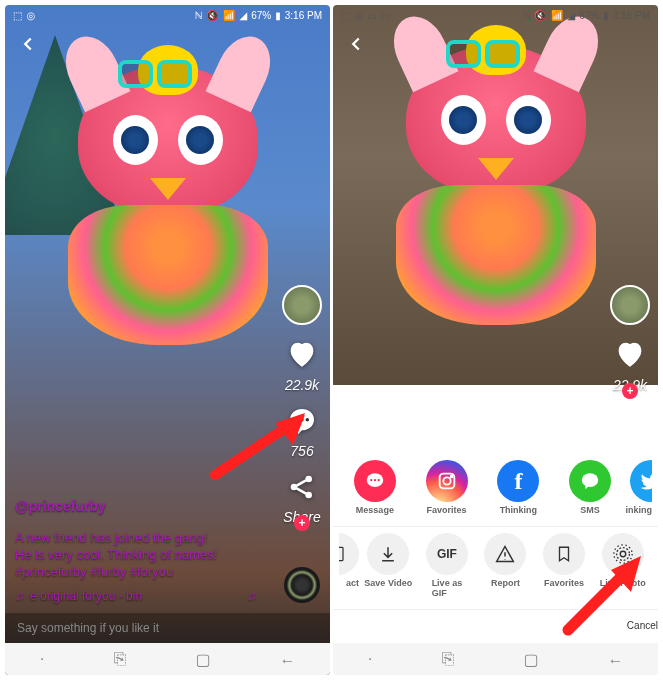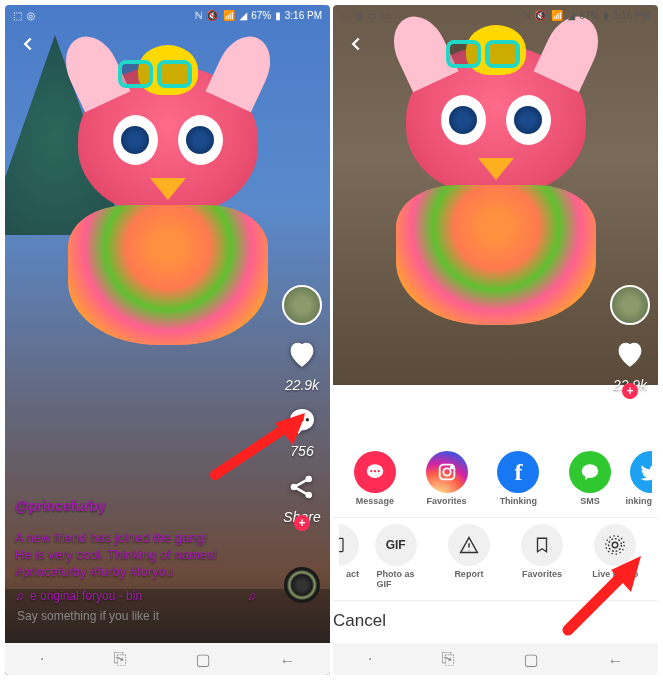--- a/index.html
+++ b/index.html
@@ -41,21 +41,21 @@
     .heart-ic svg, .comment-ic svg, .share-ic svg { filter: drop-shadow(0 1px 2px rgba(0,0,0,0.5)); }
     .count { font-size: 14px; color: #fff; text-shadow: 0 1px 2px rgba(0,0,0,0.5); font-style: italic; }
     
     
     .caption { position: absolute; bottom: 72px; left: 10px; right: 70px; color: #a21caf; text-shadow: 0 1px 2px rgba(0,0,0,0.6); z-index: 5; }
     .username { font-weight: 600; font-size: 14px; margin-bottom: 4px; }
     .caption-text { font-size: 13px; line-height: 1.3; margin-top: 16px; }
     .music-row { display: flex; align-items: center; gap: 6px; margin-top: 8px; font-size: 12px; }
     .disc { position: absolute; right: 10px; bottom: 72px; width: 36px; height: 36px; border-radius: 50%; background: radial-gradient(circle, #333 20%, #1a1a1a 40%, #8a9a6a 50%, #1a1a1a 60%); z-index: 5; }
     
-    .comment-box { position: absolute; bottom: 32px; left: 0; right: 0; padding: 20px 12px; color: #888; font-size: 12px; background: rgba(0,0,0,0.3); }
+    .comment-box { position: absolute; bottom: 32px; left: 0; right: 0; padding: 8px 12px; color: #888; font-size: 12px; background: rgba(0,0,0,0.3); }
     
     
     .arrow { position: absolute; z-index: 20; pointer-events: none; }
     
     
     .navbar { position: absolute; bottom: 0; left: 0; right: 0; height: 32px; background: #f5f5f5; display: flex; align-items: center; justify-content: space-around; }
     .nav-ic { color: #888; font-size: 16px; }
     
     
     .video-bg2 { position: absolute; top: 0; left: 0; right: 0; height: 380px; background: linear-gradient(180deg, #6a5a4a 0%, #7a6a5a 40%, #5a4a3a 100%); }
@@ -66,21 +66,21 @@
     .share-item.cut { flex: 0 0 26px; overflow: hidden; align-items: flex-end; }
     .share-icon { width: 42px; height: 42px; border-radius: 50%; display: flex; align-items: center; justify-content: center; }
     .share-icon.msg { background: #ff2d55; }
     .share-icon.ig { background: radial-gradient(circle at 30% 110%, #fdf497 0%, #fd5949 45%, #d6249f 60%, #285aeb 90%); }
     .share-icon.stories { background: linear-gradient(135deg, #ff2d8a, #ff6a2d, #ff2dbb); }
     .share-icon.fb { background: #1877f2; }
     .share-icon.sms { background: #30c830; }
     .share-icon.tw { background: #1da1f2; }
     .share-icon.plain { background: #f0f0f0; color: #333; }
     .share-label { font-size: 9px; color: #666; text-align: left; line-height: 1.1; font-weight: bold; }
-    .cancel { text-align: left; padding: 10px 0 4px; font-size: 17px; color: #333; border-top: 1px solid #eee; }
+    .cancel { text-align: right; padding: 10px 0 4px; font-size: 10px; color: #333; border-top: 1px solid #eee; }
     .divider { height: 1px; background: #eee; margin: 6px 0; }
   </style>
 </head>
 <body>
 
 <div class="container">
 
   <div class="phone">
     <div class="video-bg">
       <div class="tree"></div>
@@ -296,23 +296,31 @@
         <div class="share-item cut" style="flex:0 0 20px;">
             <div class="share-icon plain" style="margin-left:-28px;">
               <svg width="20" height="20" viewBox="0 0 24 24" fill="none" stroke="#333" stroke-width="1.5">
                 <rect x="6" y="4" width="12" height="16" rx="1"></rect>
               </svg>
             </div>
             <span class="share-label">act</span>
           </div>
         <div class="share-item">
             <div class="share-icon plain">
+              <svg width="20" height="20" viewBox="0 0 24 24" fill="none" stroke="#333" stroke-width="1.8">
+                <path d="M12 4v11M7 11l5 5 5-5M5 20h14"></path>
+              </svg>
+            </div>
+            <span class="share-label">Save Video</span>
+          </div>
+        <div class="share-item">
+            <div class="share-icon plain">
               <span style="font-size:12px;font-weight:bold;color:#333;">GIF</span>
             </div>
-            <span class="share-label" style="white-space:pre-line;">Photo as
+            <span class="share-label" style="white-space:pre-line;">Live as
 GIF</span>
           </div>
         <div class="share-item">
             <div class="share-icon plain">
               <svg width="20" height="20" viewBox="0 0 24 24" fill="none" stroke="#333" stroke-width="1.8">
                 <path d="M12 3l10 18H2z"></path>
                 <path d="M12 10v5M12 18v.5"></path>
               </svg>
             </div>
             <span class="share-label">Report</span>

